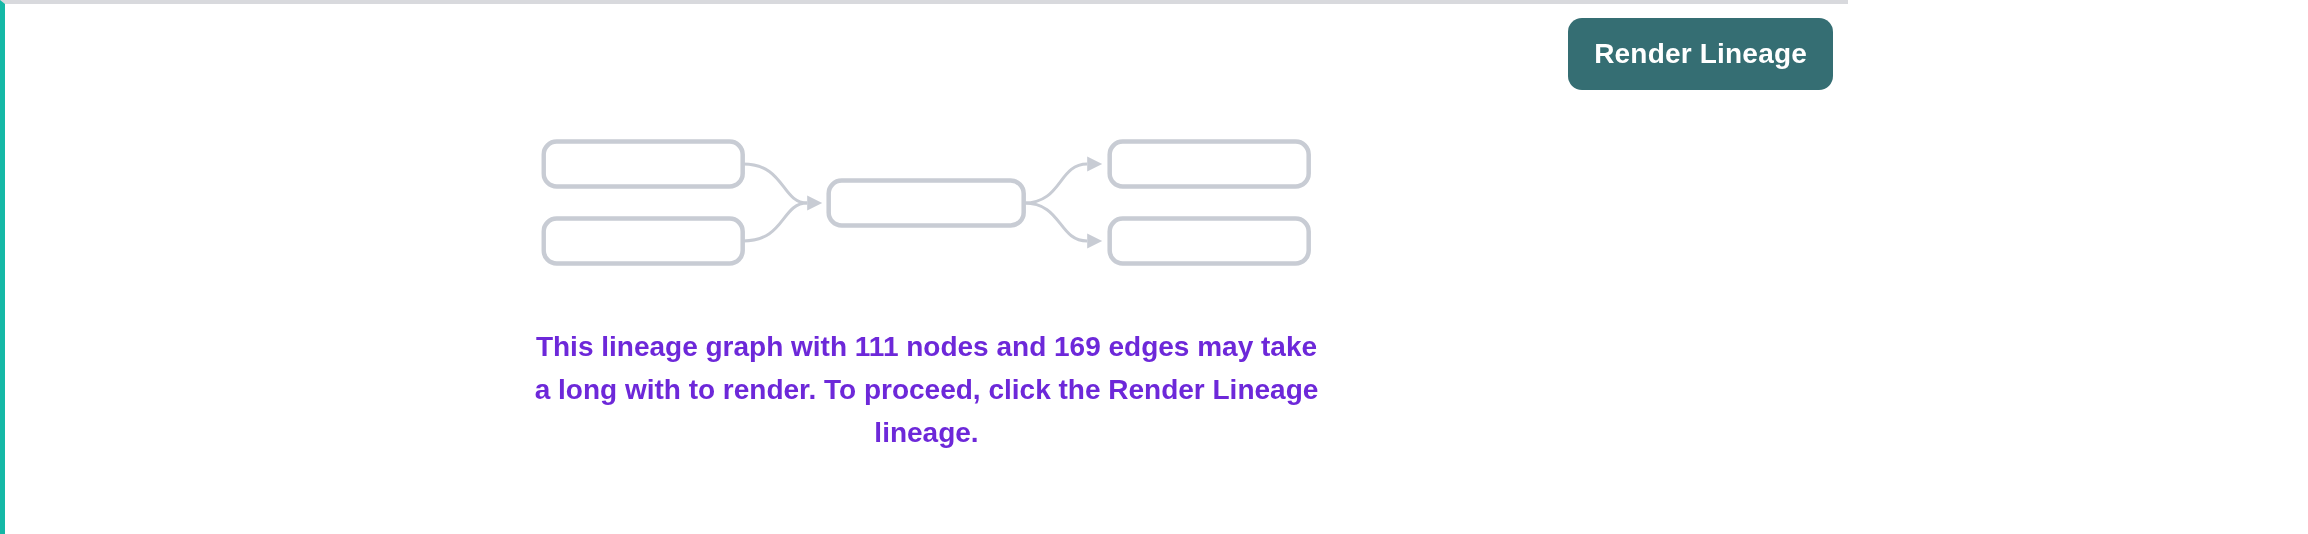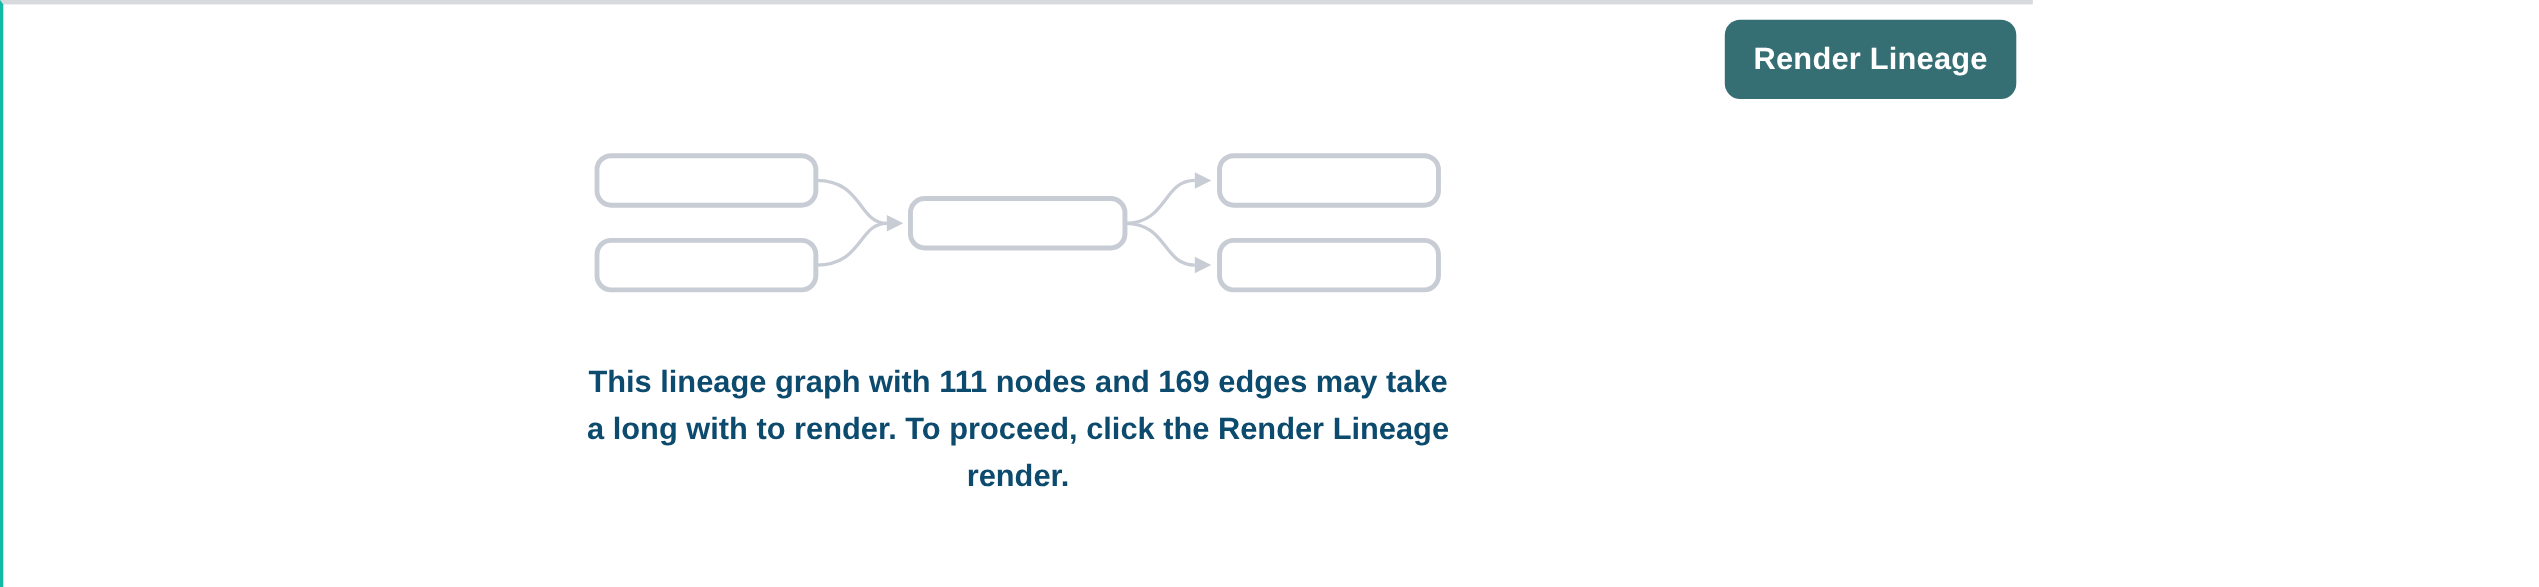--- a/index.html
+++ b/index.html
@@ -11,21 +11,21 @@
     background: #ffffff;
     font-family: "Liberation Sans", sans-serif;
     overflow: hidden;
   }
   .panel {
     position: relative;
     width: 1848px;
     height: 534px;
     background: #ffffff;
     border-top: 4px solid #d8d9dd;
-    border-left: 3px solid #14b8a6;
+    border-left: 5px solid #14b8a6;
   }
   .render-btn {
     position: absolute;
     top: 14px;
     right: 15px;
     height: 72px;
     padding: 0 26px;
     background: #356e73;
     color: #ffffff;
     border: none;
@@ -60,21 +60,21 @@
     stroke: #c8ccd4;
     stroke-width: 3;
   }
   .graph-svg polygon.arrow {
     fill: #c8ccd4;
     stroke: none;
   }
   .message {
     margin-top: 58px;
     text-align: center;
-    color: #0c4a6e;
+    color: #6d28d9;
     font-size: 28px;
     line-height: 43px;
     font-weight: 700;
     white-space: nowrap;
   }
 </style>
 </head>
 <body>
 
 <div class="panel">
@@ -97,17 +97,17 @@
       <rect x="2.5" y="4.5" width="199" height="45" rx="13"></rect>
       <rect x="2.5" y="81.5" width="199" height="45" rx="13"></rect>
       <rect x="287.5" y="43.5" width="195" height="45" rx="13"></rect>
       <rect x="568.5" y="4.5" width="199" height="45" rx="13"></rect>
       <rect x="568.5" y="81.5" width="199" height="45" rx="13"></rect>
     </svg>
 
     <div class="message">
       <div>This lineage graph with 111 nodes and 169 edges may take</div>
       <div>a long with to render. To proceed, click the Render Lineage</div>
-      <div>render.</div>
+      <div>lineage.</div>
     </div>
 
   </div>
 </div>
 
 </body></html>

